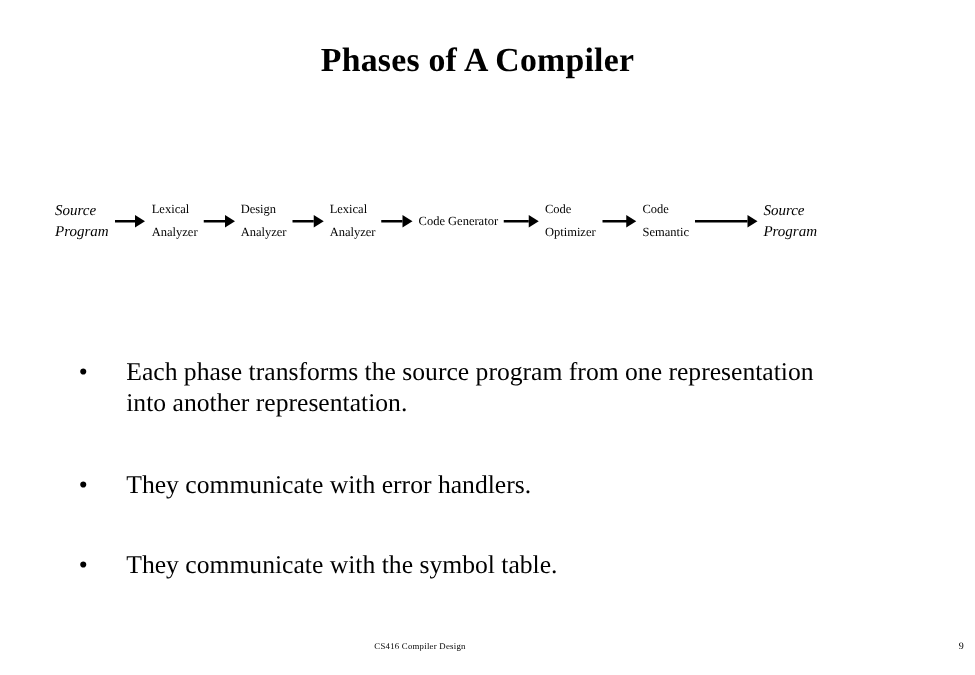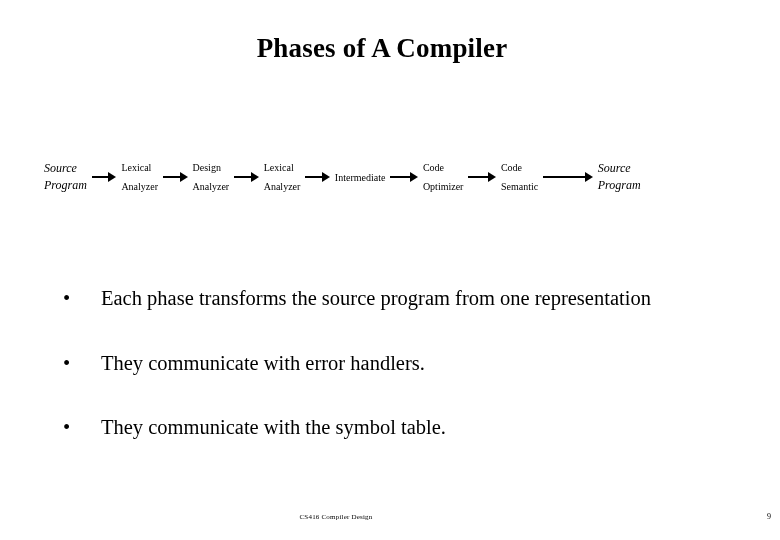--- a/index.html
+++ b/index.html
@@ -188,21 +188,21 @@
       <span class="ln">Lexical</span>
       <span class="ln">Analyzer</span>
     </div>
 
     <div class="arrow a-short">
       <span class="shaft"></span>
       <span class="head"></span>
     </div>
 
     <div class="phase">
-      <span class="ln">Intermediate</span>
+      <span class="ln">Code Generator</span>
     </div>
 
     <div class="arrow a-mid">
       <span class="shaft"></span>
       <span class="head"></span>
     </div>
 
     <div class="phase">
       <span class="ln">Code</span>
       <span class="ln">Optimizer</span>
@@ -228,20 +228,21 @@
       <span class="ln">Program</span>
     </div>
 
   </div>
 
   <div class="bullets">
 
     <div class="bullet bullet-1">
       <span class="dot">•</span>
       <span class="b-line">Each phase transforms the source program from one representation</span>
+      <span class="b-line cont">into another representation.</span>
     </div>
 
     <div class="bullet bullet-2">
       <span class="dot">•</span>
       <span class="b-line">They communicate with error handlers.</span>
     </div>
 
     <div class="bullet bullet-3">
       <span class="dot">•</span>
       <span class="b-line">They communicate with the symbol table.</span>

